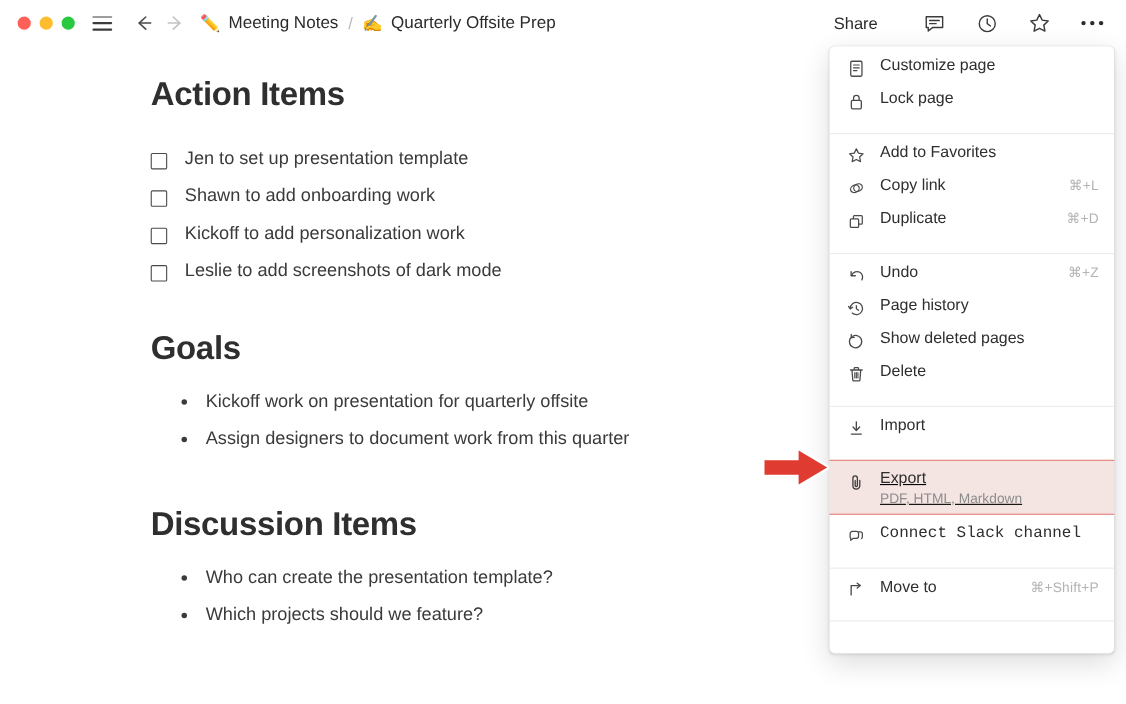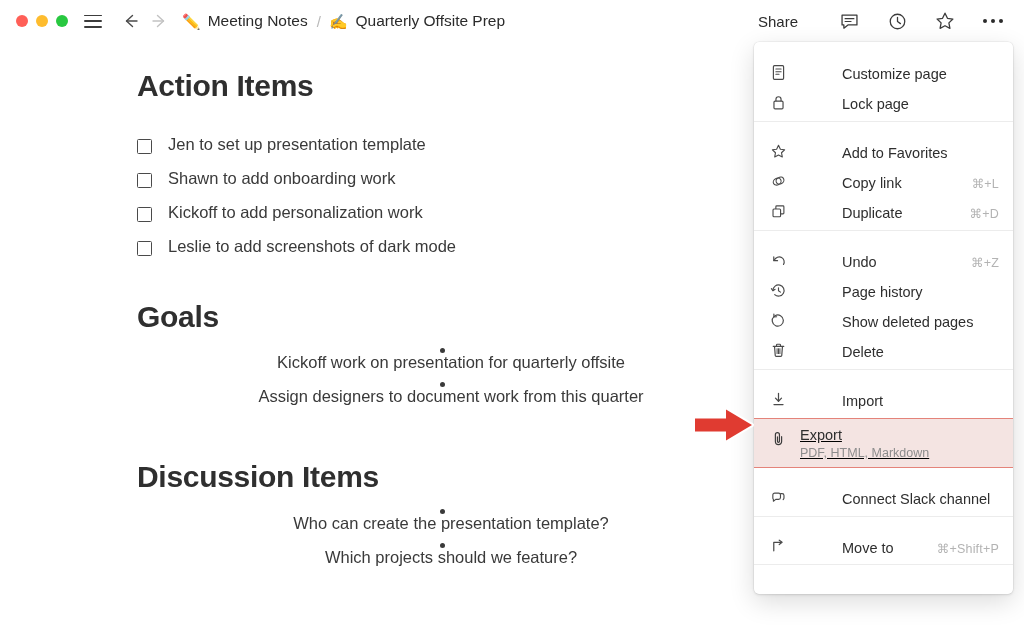--- a/index.html
+++ b/index.html
@@ -107,21 +107,20 @@
     background: #fff;
   }
 
   ul.bullets { list-style: none; margin-top: 14px; padding-left: 28px; }
   ul.bullets li {
     display: flex; align-items: center;
     height: 34px;
     font-size: 16.5px;
     color: #3a3a3a;
     position: relative;
-    flex-direction: column;
   }
   .bdot {
     width: 5px; height: 5px; border-radius: 50%;
     background: #3a3a3a;
     margin-right: 17px;
     flex: 0 0 auto;
   }
 
   
   .menu {
@@ -135,25 +134,24 @@
                 0 8px 26px rgba(0,0,0,0.14);
     padding-top: 10px;
     padding-bottom: 9px;
   }
   .mgroup { padding: 0 0; }
   .msep { height: 1px; background: #ececec; margin: 9px 0; }
   .msep.tight { margin: 8px 0; }
 
   .mi {
     display: flex;
-    align-items: flex-end;
+    align-items: flex-start;
     height: 30px;
     padding: 0 14px 0 13px;
     position: relative;
-    gap: 42px;
   }
   .mi .ic {
     width: 22px; height: 20px;
     display: flex; align-items: center; justify-content: center;
     flex: 0 0 auto;
     margin-right: 11px;
   }
   .mi .lbl {
     font-size: 14.5px;
     color: #2e2e2e;
@@ -448,21 +446,21 @@
             <path d="M12.3 7.1 V12.2 a3.3 3.3 0 0 1 -6.6 0 V5.0 a2.15 2.15 0 0 1 4.3 0 V12.0 a1.05 1.05 0 0 1 -2.1 0 V7.3" stroke="#3b3b3b" stroke-width="1.25" stroke-linecap="round" stroke-linejoin="round" fill="none"></path>
           </svg>
         </span>
         <span class="export-texts">
           <span class="export-title">Export</span>
           <span class="export-sub">PDF, HTML, Markdown</span>
         </span>
       </div>
     </div>
 
-    <div class="mgroup" style="margin-top:9px;">
+    <div class="mgroup" style="margin-top:9px;font-family:Liberation Mono, monospace;">
       <div class="mi">
         <span class="ic">
           <svg width="17" height="17" viewBox="0 0 18 18" fill="none">
             <path d="M3.0 6.4 a2.0 2.0 0 0 1 2.0 -2.0 h4.1 a2.0 2.0 0 0 1 2.0 2.0 v2.6 a2.0 2.0 0 0 1 -2.0 2.0 H6.1 L3.6 12.9 V11.0 a2.0 2.0 0 0 1 -.6 -1.4 z" stroke="#4a4a4a" stroke-width="1.2" stroke-linejoin="round" fill="none"></path>
             <path d="M11.3 4.9 h1.5 a2.0 2.0 0 0 1 2.0 2.0 v2.7 a2.0 2.0 0 0 1 -.8 1.6" stroke="#4a4a4a" stroke-width="1.2" stroke-linecap="round" fill="none"></path>
           </svg>
         </span>
         <span class="lbl">Connect Slack channel</span>
       </div>
     </div>

